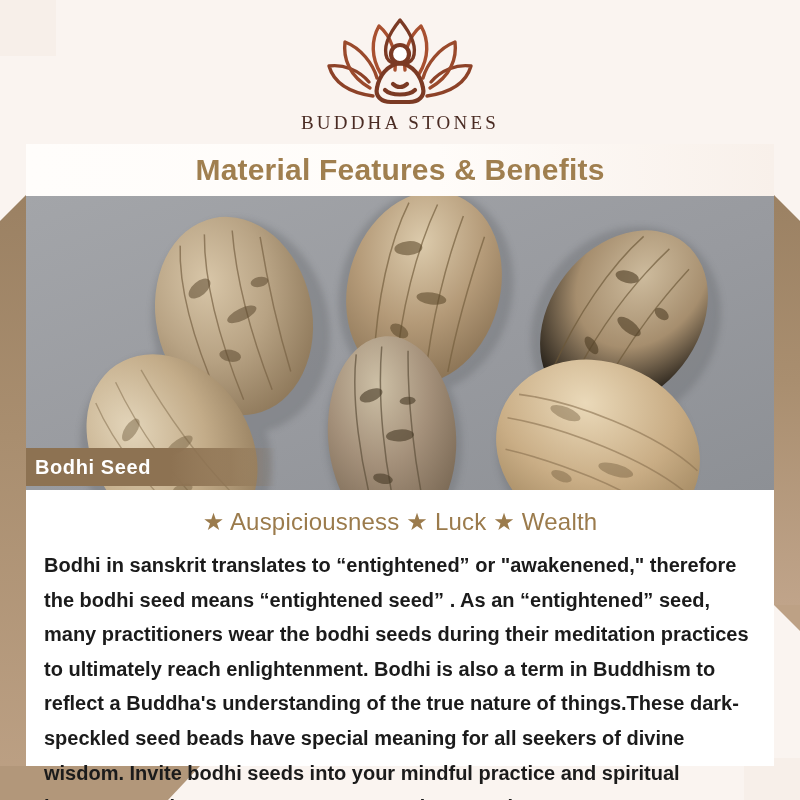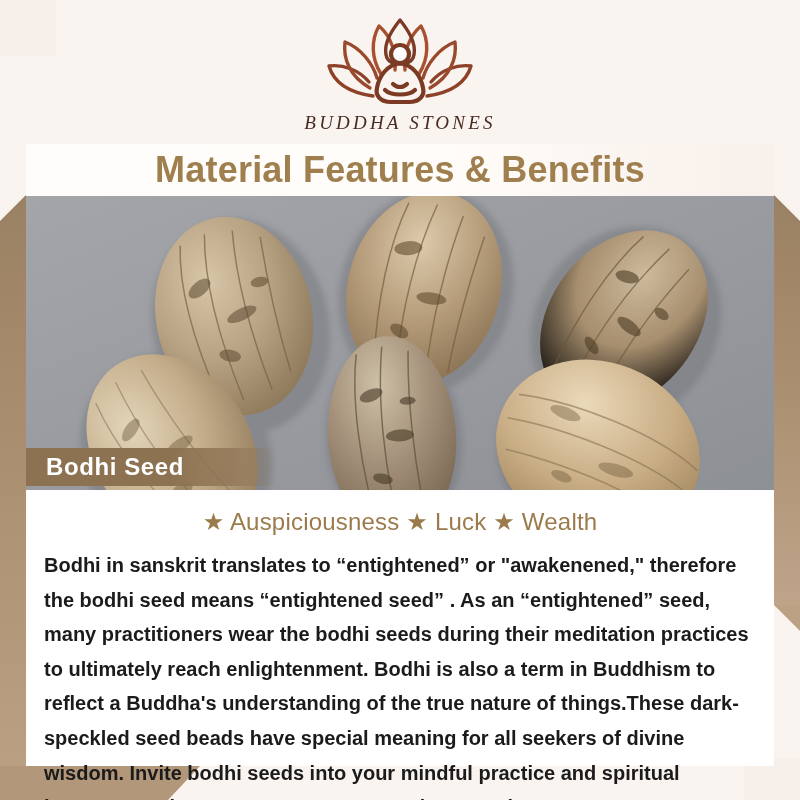--- a/index.html
+++ b/index.html
@@ -62,31 +62,30 @@
     display:flex;flex-direction:column;
     align-items:center;justify-content:center;
   }
   .logo-mark{width:170px;height:96px;display:block;}
   .logo-word{
     margin-top:2px;
     font-family:"Liberation Serif", serif;
     font-size:19px;letter-spacing:3.2px;
     color:#4a2b23;font-weight:400;
     white-space:nowrap;
-    font-style:italic;
   }
 
   
   .title-banner{
     position:absolute;left:26px;top:144px;width:748px;height:52px;
     background:linear-gradient(90deg,#fffdfb 0%,#fffcf9 55%,#f8f0ea 100%);
     display:flex;align-items:center;justify-content:center;
   }
   .title-text{
-    font-size:36px;font-weight:bold;
+    font-size:30px;font-weight:bold;
     color:#a07f4f;
     letter-spacing:.2px;
     white-space:nowrap;
     text-shadow:0 1px 0 rgba(255,255,255,.7);
   }
 
   
   .photo{
     position:absolute;left:26px;top:196px;width:748px;height:294px;
     background:#9b9da1;
@@ -94,22 +93,22 @@
   }
   .photo svg{display:block;width:100%;height:100%;}
 
   
   .seed-label{
     position:absolute;left:26px;top:448px;width:250px;height:38px;
     background:linear-gradient(90deg,#8d7252 0%,#8d7252 58%,rgba(141,114,82,.72) 82%,rgba(141,114,82,0) 100%);
     display:flex;align-items:center;
   }
   .seed-label-text{
-    color:#ffffff;font-size:24px;font-weight:bold;
-    letter-spacing:.6px;margin-left:20px;white-space:nowrap;
+    color:#ffffff;font-size:20px;font-weight:bold;
+    letter-spacing:.6px;margin-left:9px;white-space:nowrap;
   }
 
   
   .body-card{
     position:absolute;left:26px;top:490px;width:748px;height:276px;
     background:#ffffff;
   }
   .benefits{
     margin-top:18px;
     text-align:center;

